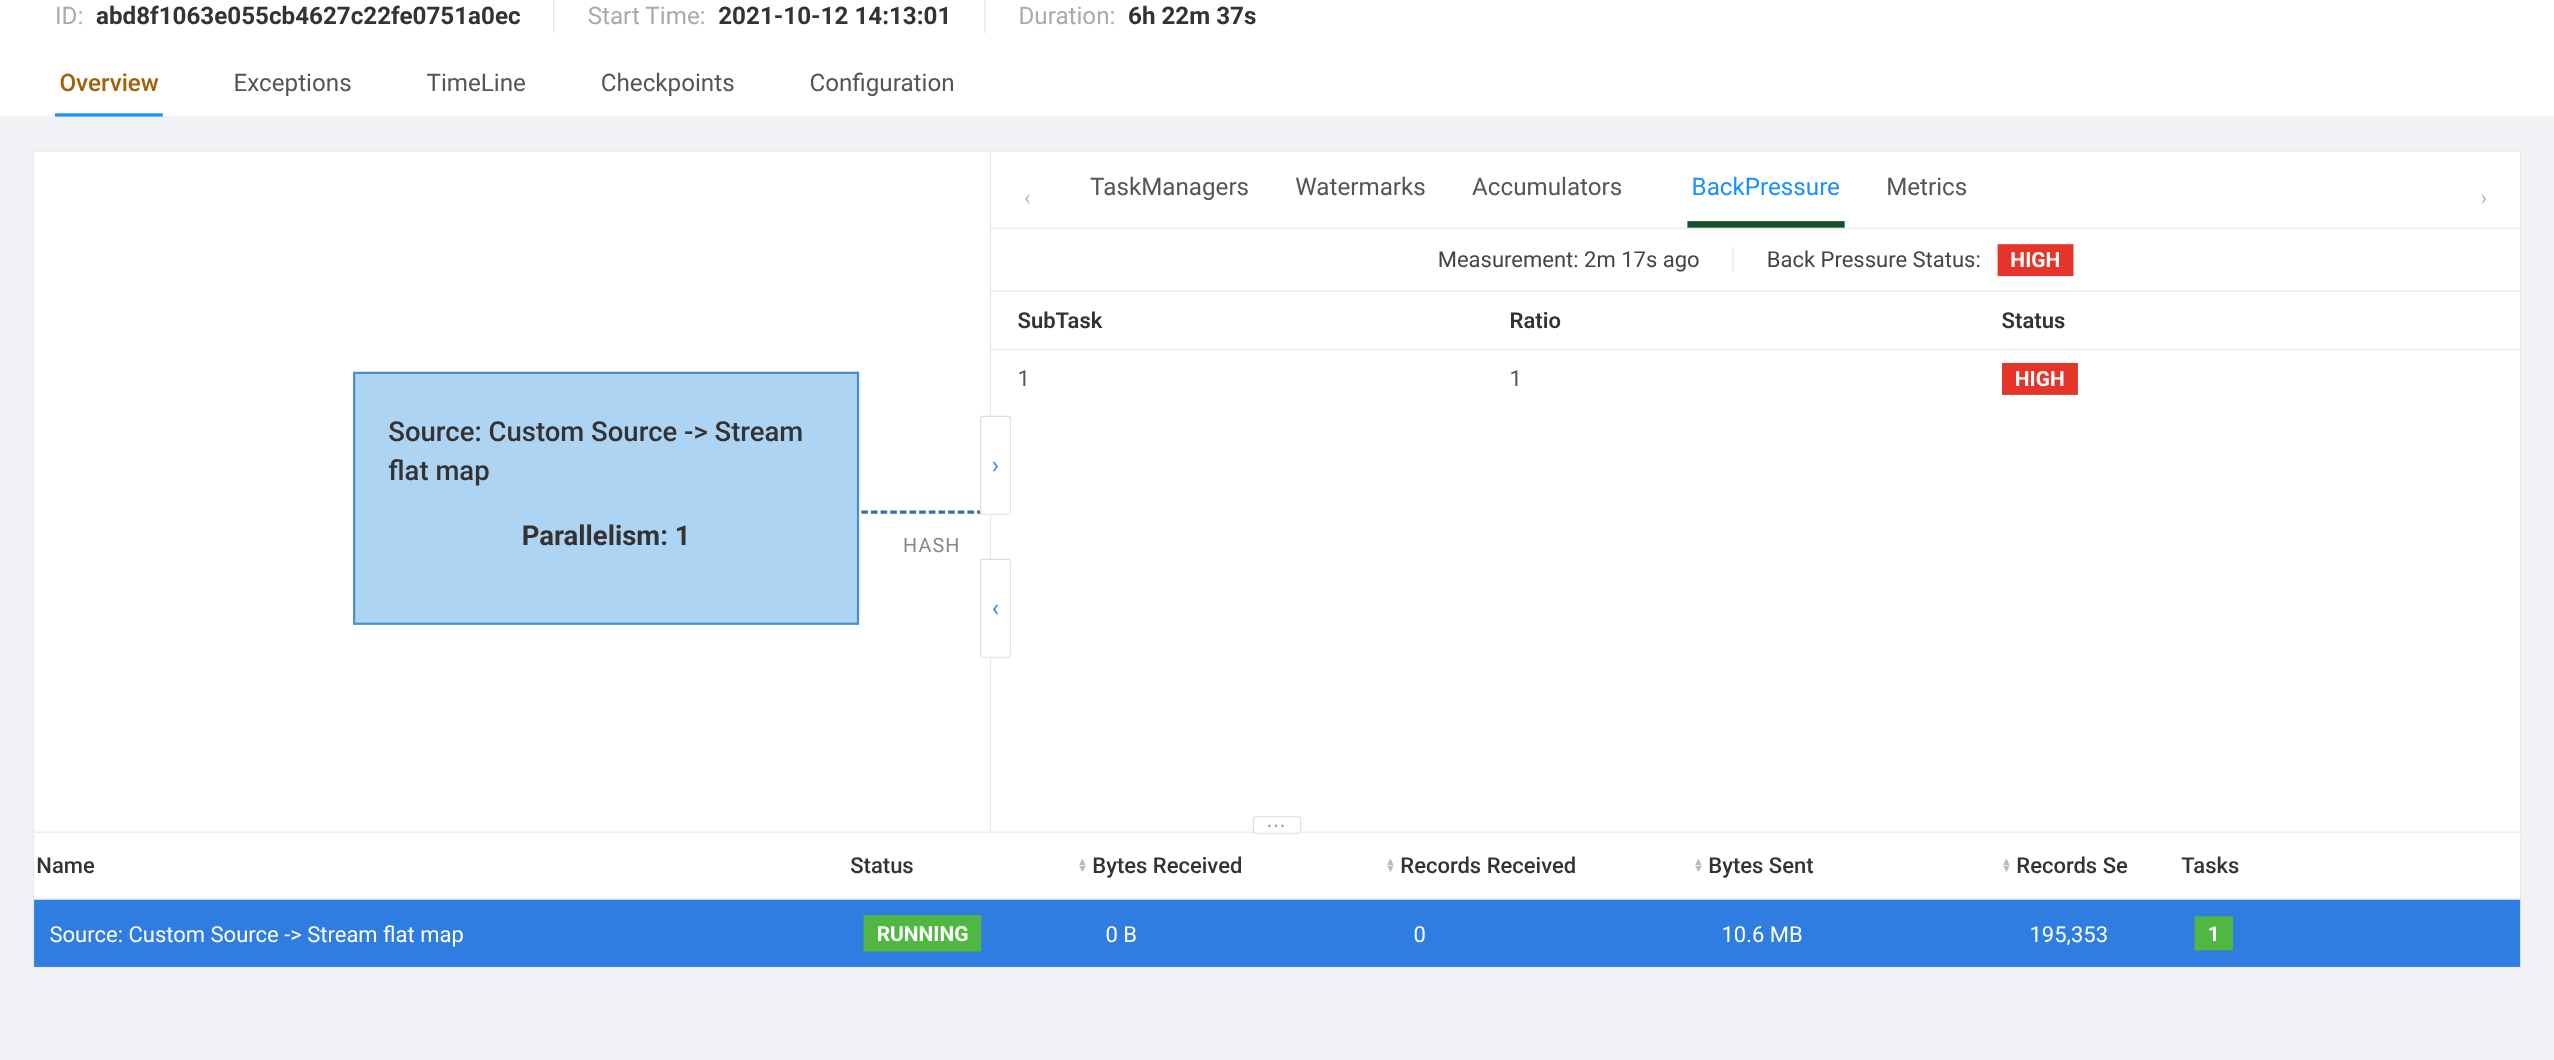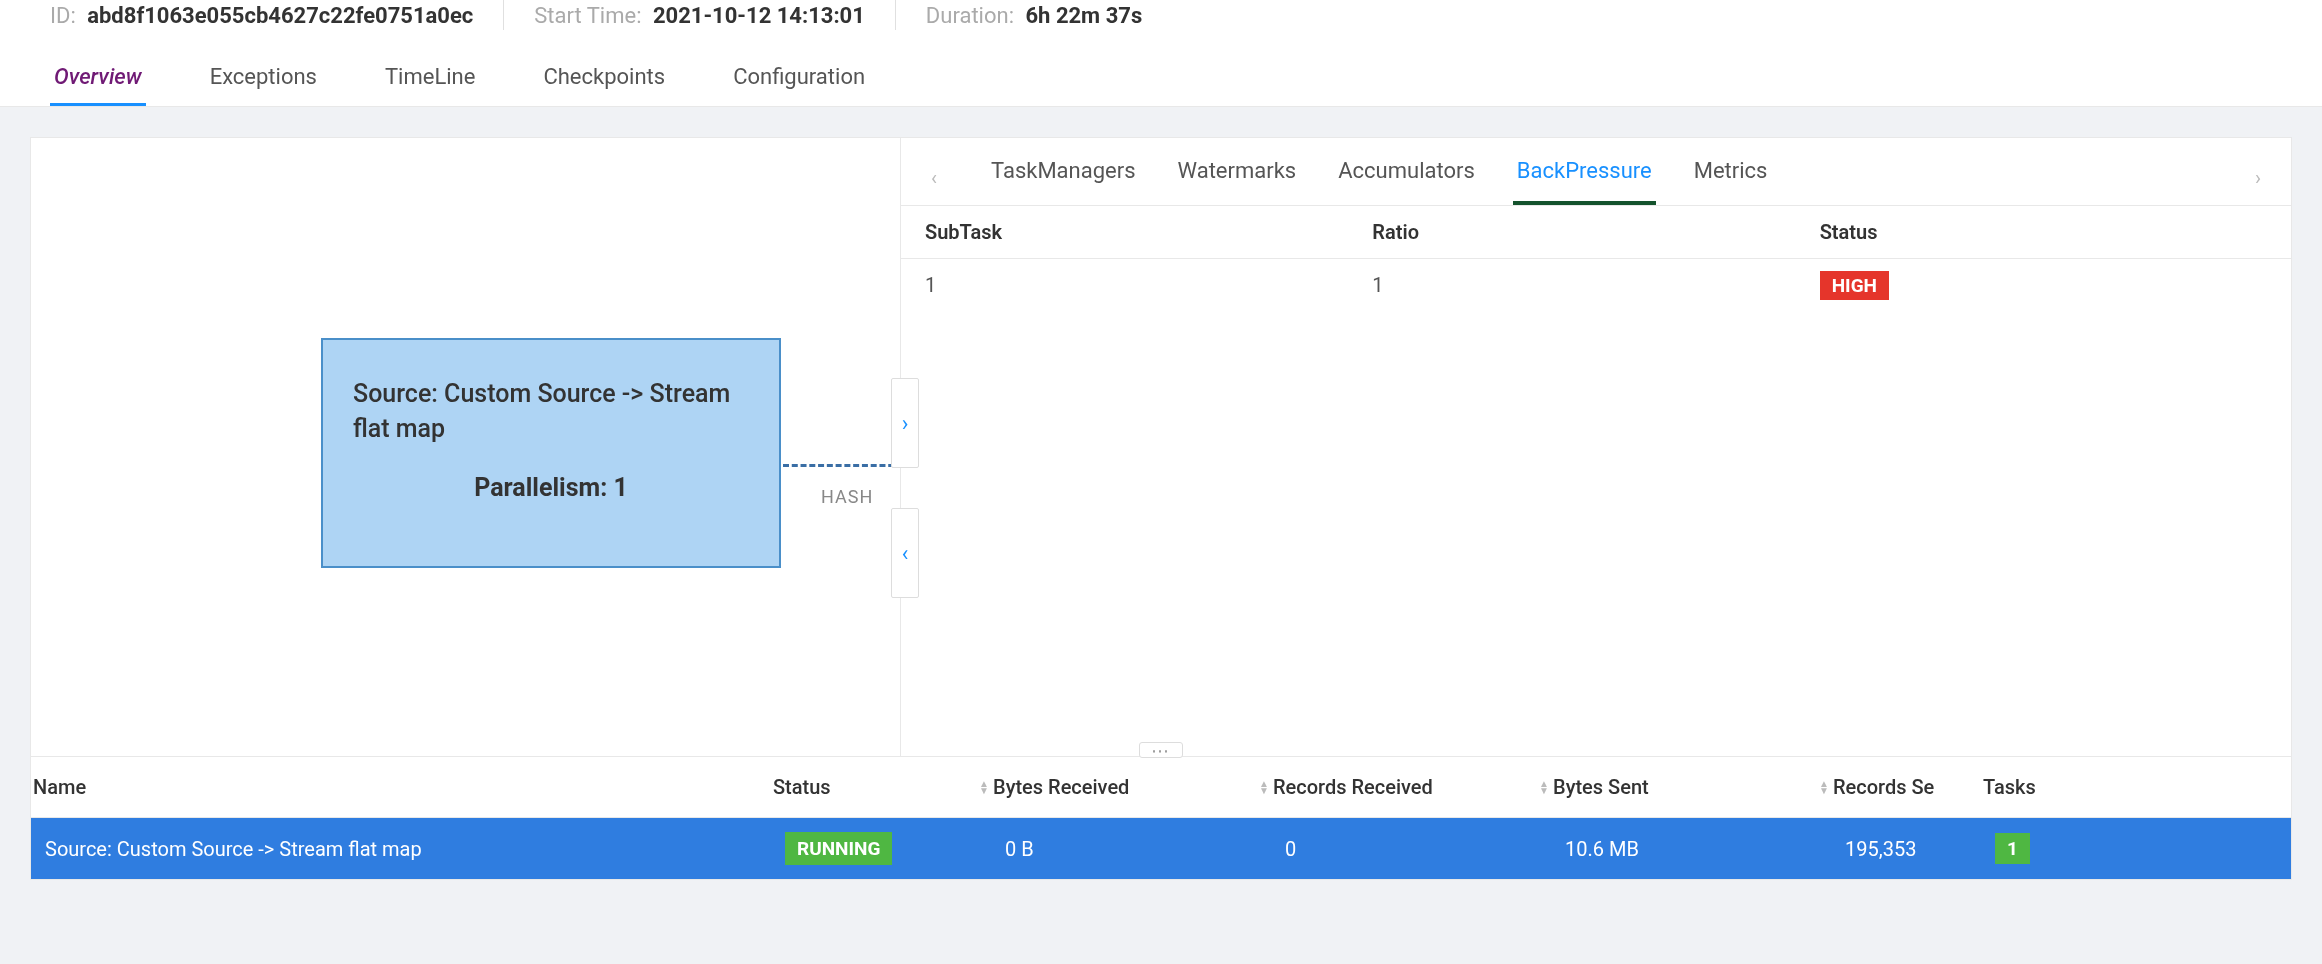--- a/index.html
+++ b/index.html
@@ -31,24 +31,23 @@
       padding: 10px 20px 0 20px;
     }
     .main-tab {
       padding: 14px 4px;
       color: #555;
       font-size: 22px;
       cursor: pointer;
       border-bottom: 3px solid transparent;
     }
     .main-tab.active {
-      color: #701a75;
+      color: #a16207;
       border-bottom: 3px solid #1890ff;
       font-weight: 500;
-      font-style: italic;
     }
     .content {
       padding: 30px 30px 0 30px;
     }
     .panel {
       background: #fff;
       display: flex;
       height: 620px;
       position: relative;
       border: 1px solid #e8e8e8;
@@ -145,21 +144,22 @@
     }
     .sub-tab {
       padding: 8px 4px 18px 4px;
       color: #555;
       font-size: 22px;
       cursor: pointer;
       border-bottom: 3px solid transparent;
     }
     .sub-tab.active {
       color: #1890ff;
-      border-bottom: 4px solid #14532d;
+      border-bottom: 6px solid #14532d;
+      margin-left: 21px;
     }
     .bp-info {
       display: flex;
       justify-content: center;
       align-items: center;
       gap: 30px;
       padding: 16px 0;
       border-bottom: 1px solid #e8e8e8;
       font-size: 20px;
       color: #444;
@@ -317,20 +317,32 @@
         <div class="sub-tabs">
           <div class="sub-tab">TaskManagers</div>
           <div class="sub-tab">Watermarks</div>
           <div class="sub-tab">Accumulators</div>
           <div class="sub-tab active">BackPressure</div>
           <div class="sub-tab">Metrics</div>
         </div>
         <span class="arrow right">›</span>
       </div>
 
+      <div class="bp-info">
+        <span>
+          <span>Measurement:</span>
+          <span>2m 17s ago</span>
+        </span>
+        <span class="sep"></span>
+        <span>
+          <span>Back Pressure Status:</span>
+          &nbsp;
+          <span class="badge-high">HIGH</span>
+        </span>
+      </div>
 
       <div class="bp-table">
         <div class="thead">
           <div>SubTask</div>
           <div>Ratio</div>
           <div>Status</div>
         </div>
         <div class="trow">
           <div>1</div>
           <div>1</div>

